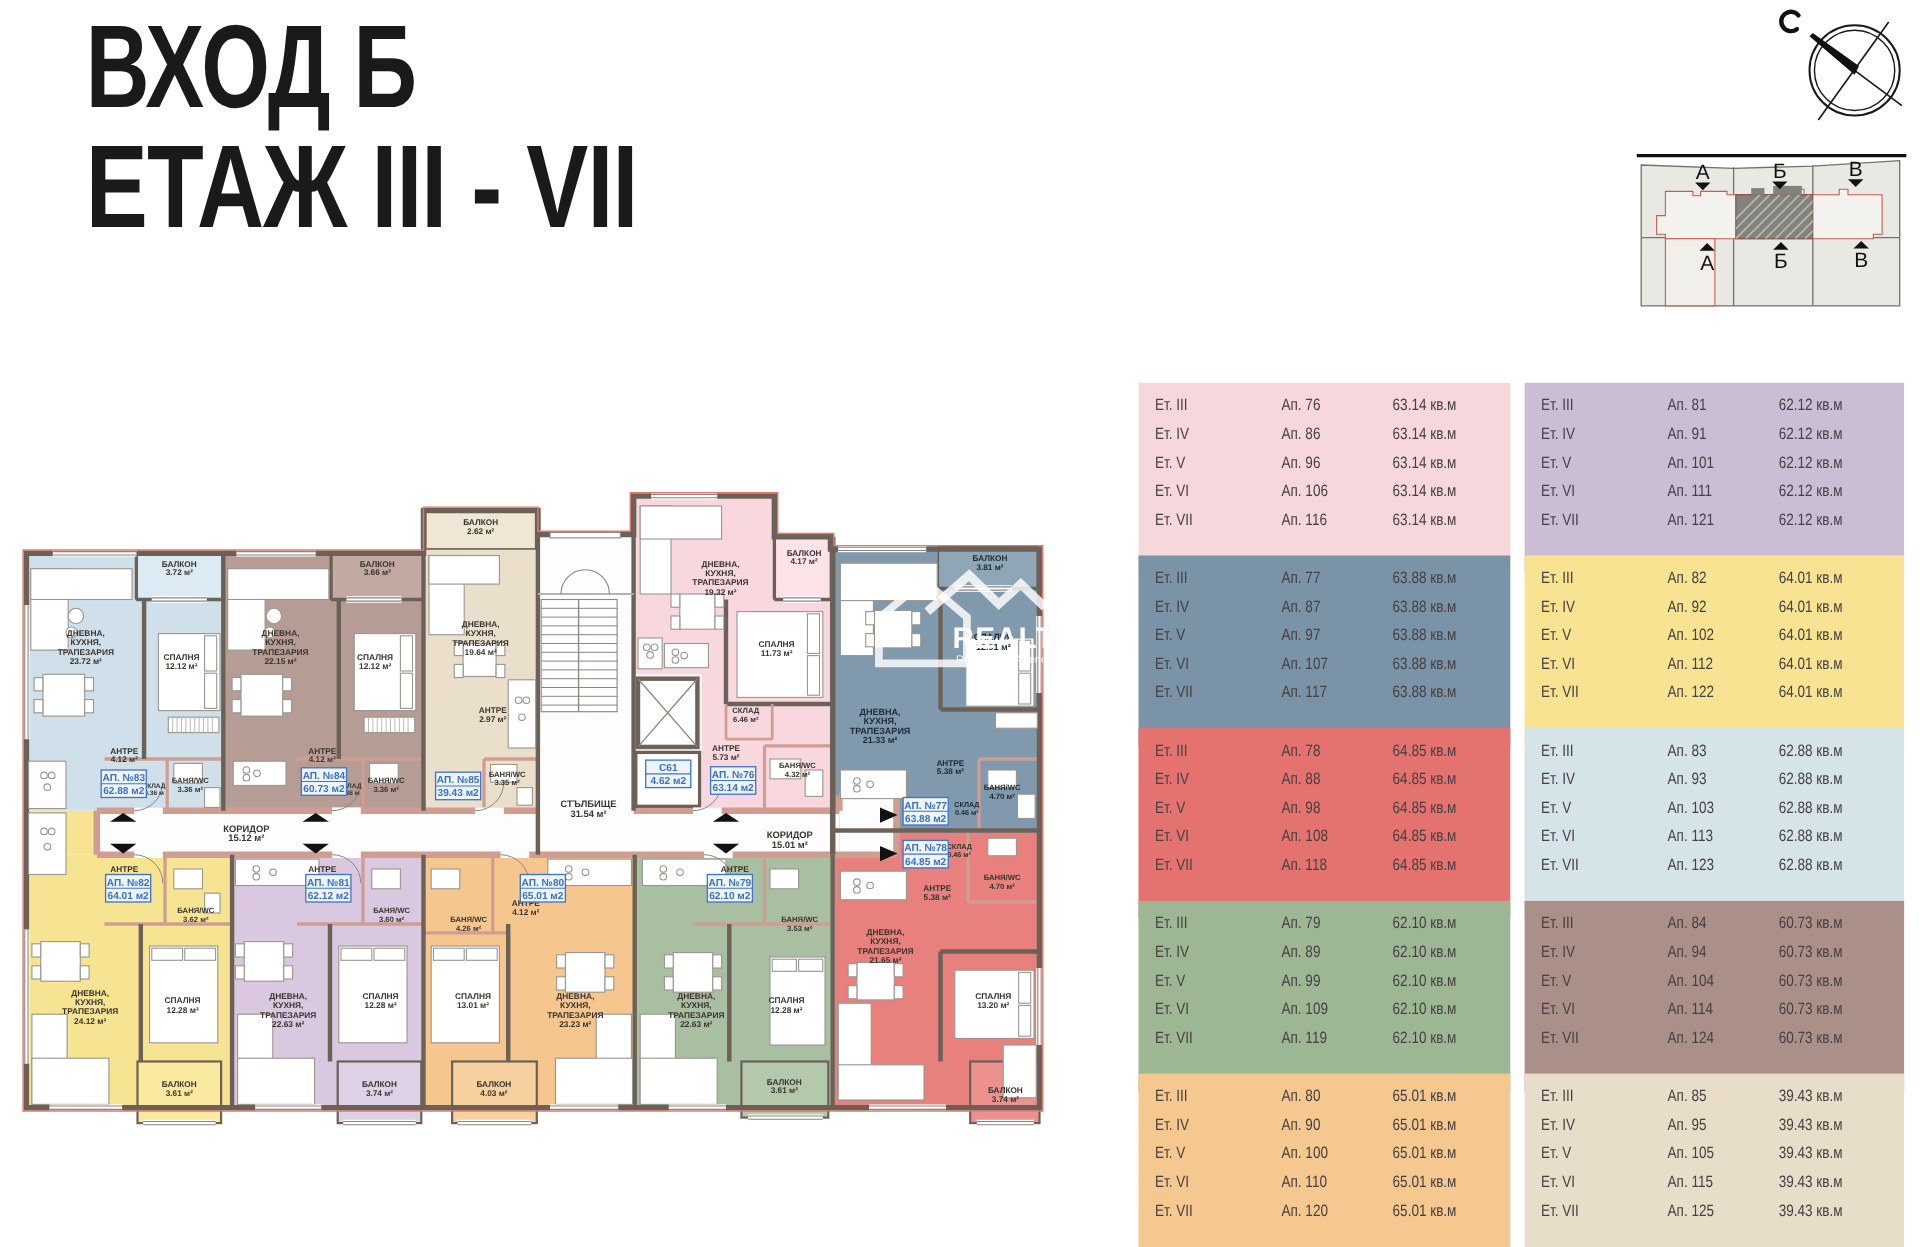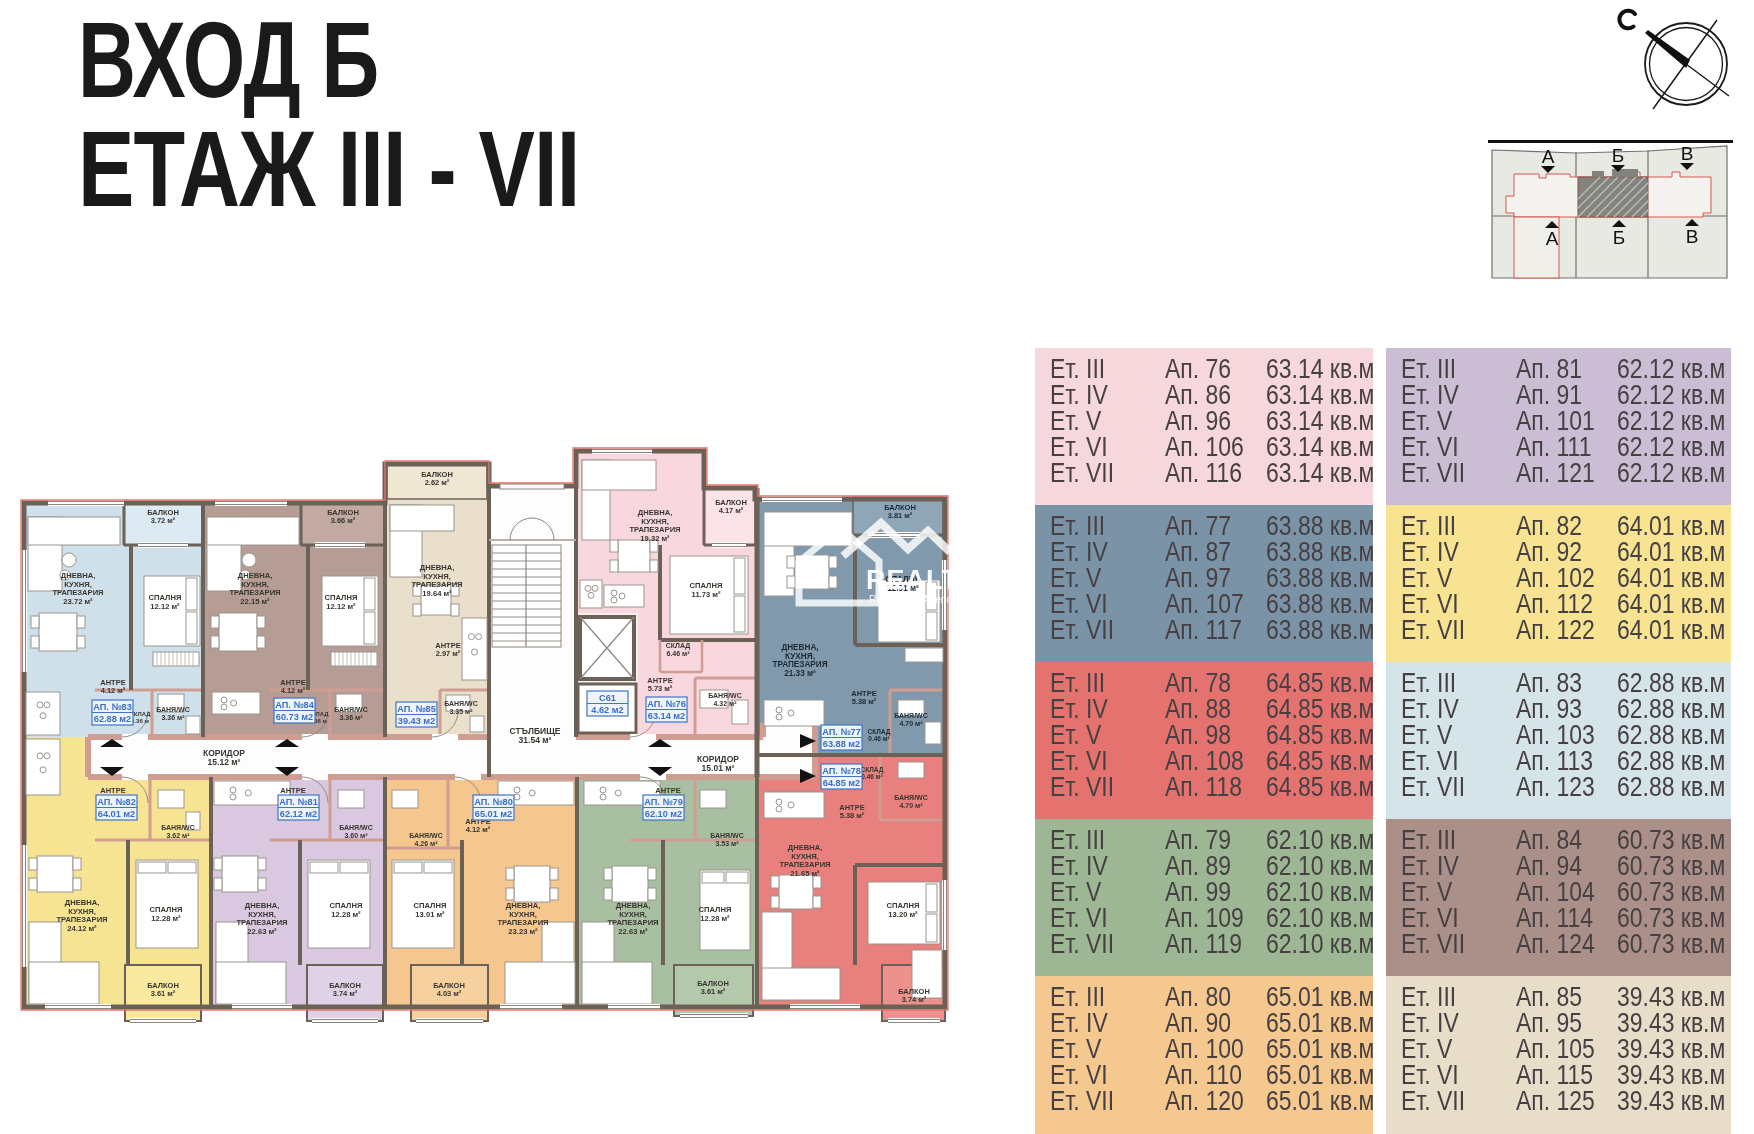--- a/index.html
+++ b/index.html
@@ -1,17 +1,17 @@
 <!DOCTYPE html>
 <html><head><meta charset="utf-8">
 <style>
 html,body{margin:0;padding:0;width:1754px;height:1134px;background:#ffffff;
 font-family:"Liberation Sans",sans-serif;overflow:hidden;position:relative}
 .abs{position:absolute}
-.leg{position:absolute;width:338px;height:173px;font-size:28px;color:#464043}
+.leg{position:absolute;width:338px;height:173px;font-size:15px;color:#464043}
 .leg .r{position:absolute;left:0;width:100%;height:26px;line-height:26px;white-space:nowrap}
 .leg .c1{position:absolute;left:15px;transform:scaleX(0.82);transform-origin:0 50%}
 .leg .c2{position:absolute;left:130px;transform:scaleX(0.82);transform-origin:0 50%}
 .leg .c3{position:absolute;left:231px;transform:scaleX(0.82);transform-origin:0 50%}
 </style></head>
 <body>
 
 <div class="abs" style="left:78px;top:5px;font-size:107px;font-weight:bold;color:#1a1a1a;letter-spacing:-1px;transform:scaleX(0.75);transform-origin:0 0;line-height:110px;">ВХОД Б</div>
 
 <div class="abs" style="left:78px;top:114px;font-size:107px;font-weight:bold;color:#1a1a1a;letter-spacing:-1px;transform:scaleX(0.79);transform-origin:0 0;line-height:110px;">ЕТАЖ III - VII</div>

